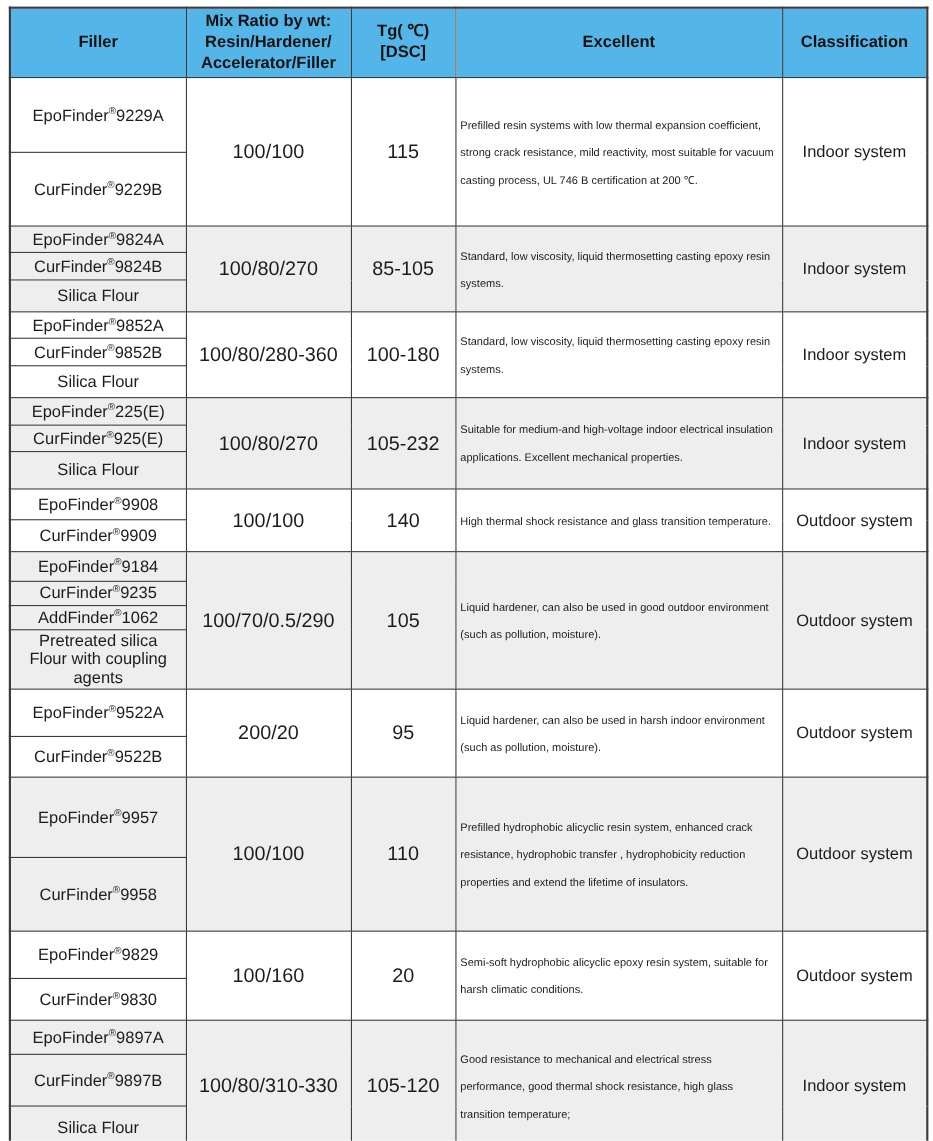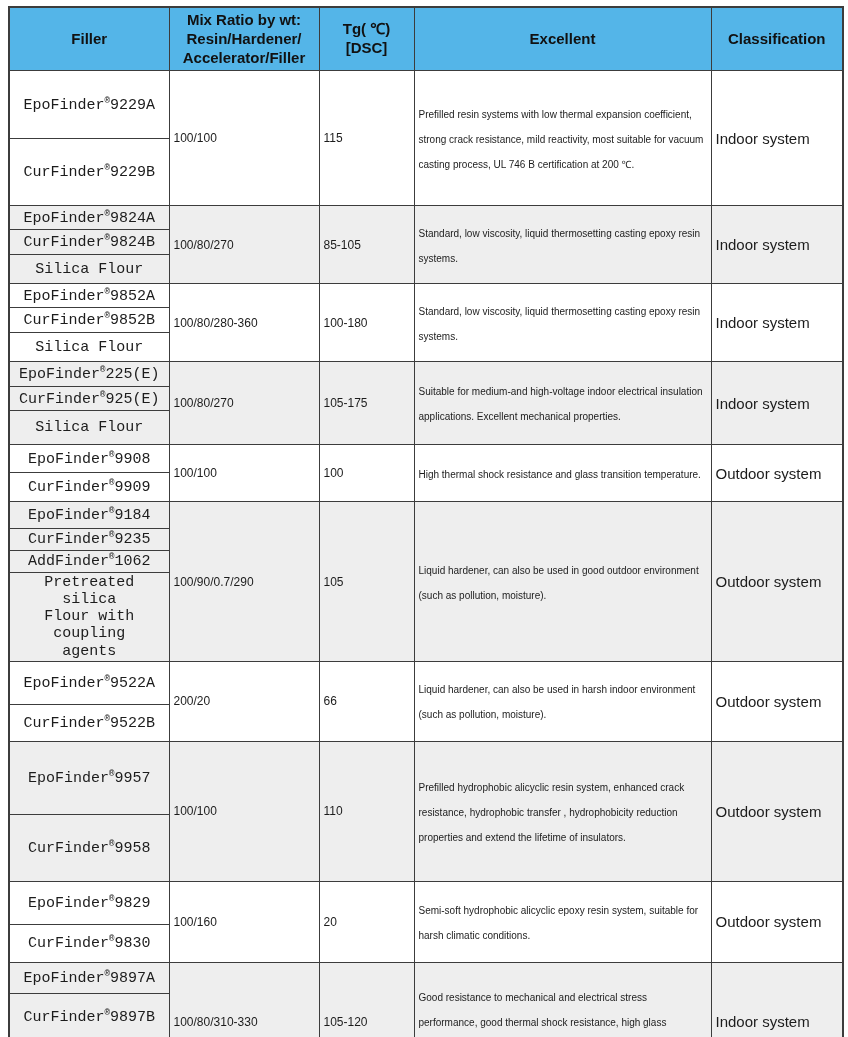--- a/index.html
+++ b/index.html
@@ -27,34 +27,34 @@
     text-align:center;
     vertical-align:middle;
     white-space:pre-line;
     line-height:1.25;
     padding:3px 2px;
     color:#111;
   }
   td.product{
     text-align:center;vertical-align:middle;
     font-size:15px;line-height:1.15;
-    padding:1px 4px;white-space:pre-line;font-family:Liberation Mono, monospace;
+    padding:1px 4px;white-space:pre-line;
   }
   td.product sup{font-size:9px;}
   td.ratio,td.tg{
-    vertical-align:middle;
-    font-size:12px;padding:0 4px;
+    text-align:center;vertical-align:middle;
+    font-size:18px;padding:0 4px;
   }
   td.props{
     text-align:left;vertical-align:middle;
     font-size:10px;line-height:25px;
     padding:4px 2px 2px 4px;
   }
   td.cls{
-    vertical-align:middle;
+    text-align:center;vertical-align:middle;
     font-size:15px;padding:12px 4px;margin-top:24px;
   }
   tbody.shaded td{background:var(--shaded-bg,#eeeeee);}
 </style>
 </head>
 <body>
 
 <div class="page">
 <table class="spec">
   <colgroup>
@@ -119,49 +119,49 @@
     </tr>
     <tr style="height:29px">
       <td class="product"><span class="prodname">Silica Flour</span></td>
     </tr>
   </tbody>
 
   <tbody class="group shaded">
     <tr style="height:25px">
       <td class="product"><span class="prodname">EpoFinder<sup>®</sup>225(E)</span></td>
       <td class="ratio" rowspan="3">100/80/270</td>
-      <td class="tg" rowspan="3">105-175</td>
+      <td class="tg" rowspan="3">105-232</td>
       <td class="props" rowspan="3">Suitable for medium-and high-voltage indoor electrical insulation applications. Excellent mechanical properties.</td>
       <td class="cls" rowspan="3">Indoor system</td>
     </tr>
     <tr style="height:24px">
       <td class="product"><span class="prodname">CurFinder<sup>®</sup>925(E)</span></td>
     </tr>
     <tr style="height:34px">
       <td class="product"><span class="prodname">Silica Flour</span></td>
     </tr>
   </tbody>
 
   <tbody class="group">
     <tr style="height:28px">
       <td class="product"><span class="prodname">EpoFinder<sup>®</sup>9908</span></td>
       <td class="ratio" rowspan="2">100/100</td>
-      <td class="tg" rowspan="2">100</td>
+      <td class="tg" rowspan="2">140</td>
       <td class="props" rowspan="2">High thermal shock resistance and glass transition temperature.</td>
       <td class="cls" rowspan="2">Outdoor system</td>
     </tr>
     <tr style="height:29px">
       <td class="product"><span class="prodname">CurFinder<sup>®</sup>9909</span></td>
     </tr>
   </tbody>
 
   <tbody class="group shaded">
     <tr style="height:27px">
       <td class="product"><span class="prodname">EpoFinder<sup>®</sup>9184</span></td>
-      <td class="ratio" rowspan="4">100/90/0.7/290</td>
+      <td class="ratio" rowspan="4">100/70/0.5/290</td>
       <td class="tg" rowspan="4">105</td>
       <td class="props" rowspan="4">Liquid hardener, can also be used in good outdoor environment (such as pollution, moisture).</td>
       <td class="cls" rowspan="4">Outdoor system</td>
     </tr>
     <tr style="height:21px">
       <td class="product"><span class="prodname">CurFinder<sup>®</sup>9235</span></td>
     </tr>
     <tr style="height:22px">
       <td class="product"><span class="prodname">AddFinder<sup>®</sup>1062</span></td>
     </tr>
@@ -169,21 +169,21 @@
       <td class="product"><span class="prodname">Pretreated silica
 Flour with coupling
 agents</span></td>
     </tr>
   </tbody>
 
   <tbody class="group">
     <tr style="height:43px">
       <td class="product"><span class="prodname">EpoFinder<sup>®</sup>9522A</span></td>
       <td class="ratio" rowspan="2">200/20</td>
-      <td class="tg" rowspan="2">66</td>
+      <td class="tg" rowspan="2">95</td>
       <td class="props" rowspan="2">Liquid hardener, can also be used in harsh indoor environment (such as pollution, moisture).</td>
       <td class="cls" rowspan="2">Outdoor system</td>
     </tr>
     <tr style="height:37px">
       <td class="product"><span class="prodname">CurFinder<sup>®</sup>9522B</span></td>
     </tr>
   </tbody>
 
   <tbody class="group shaded">
     <tr style="height:73px">

